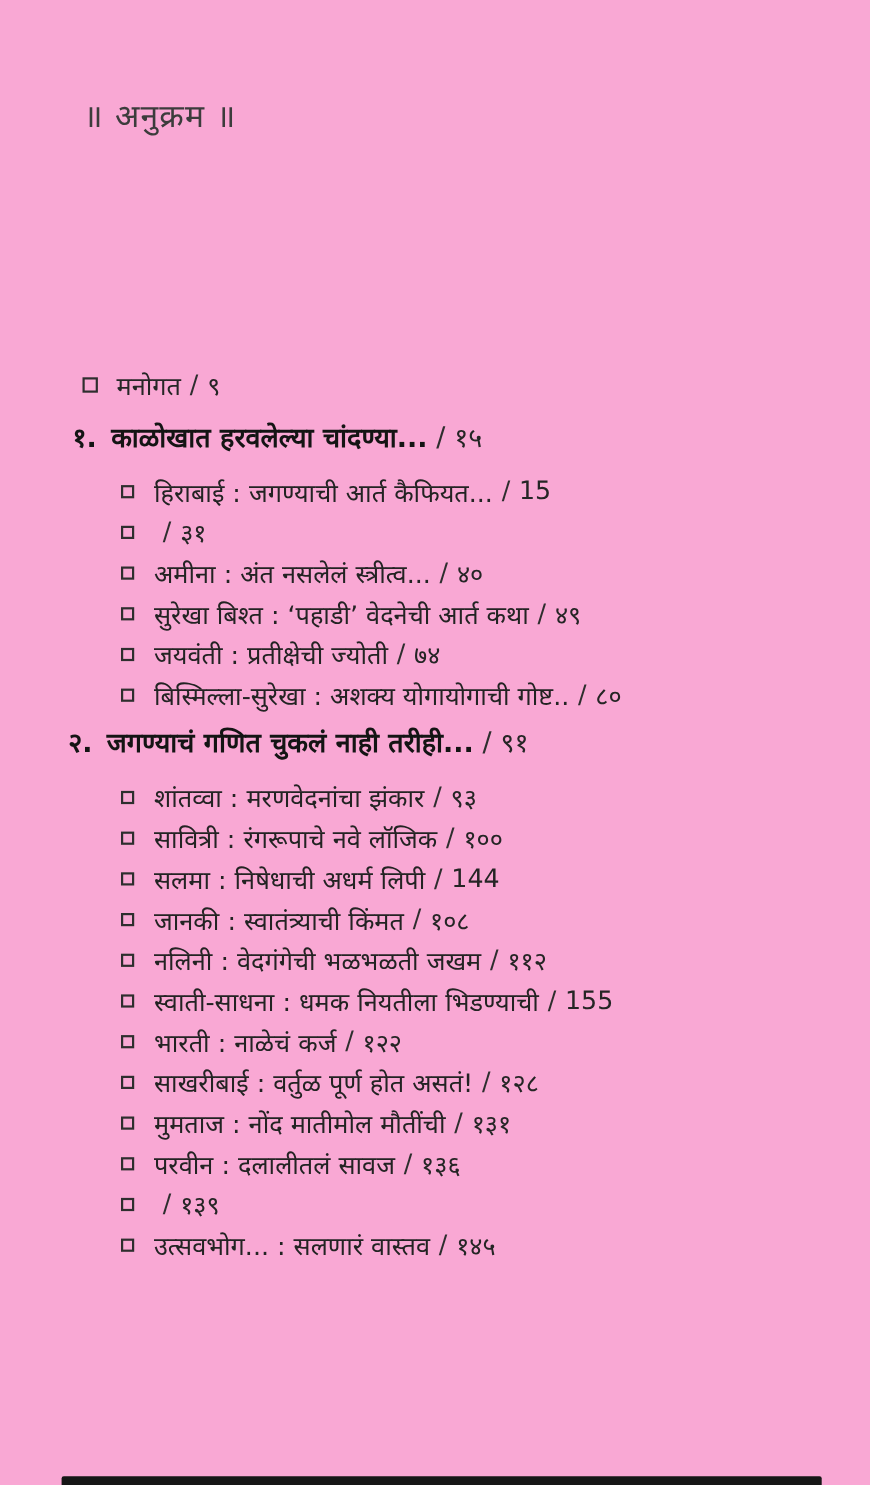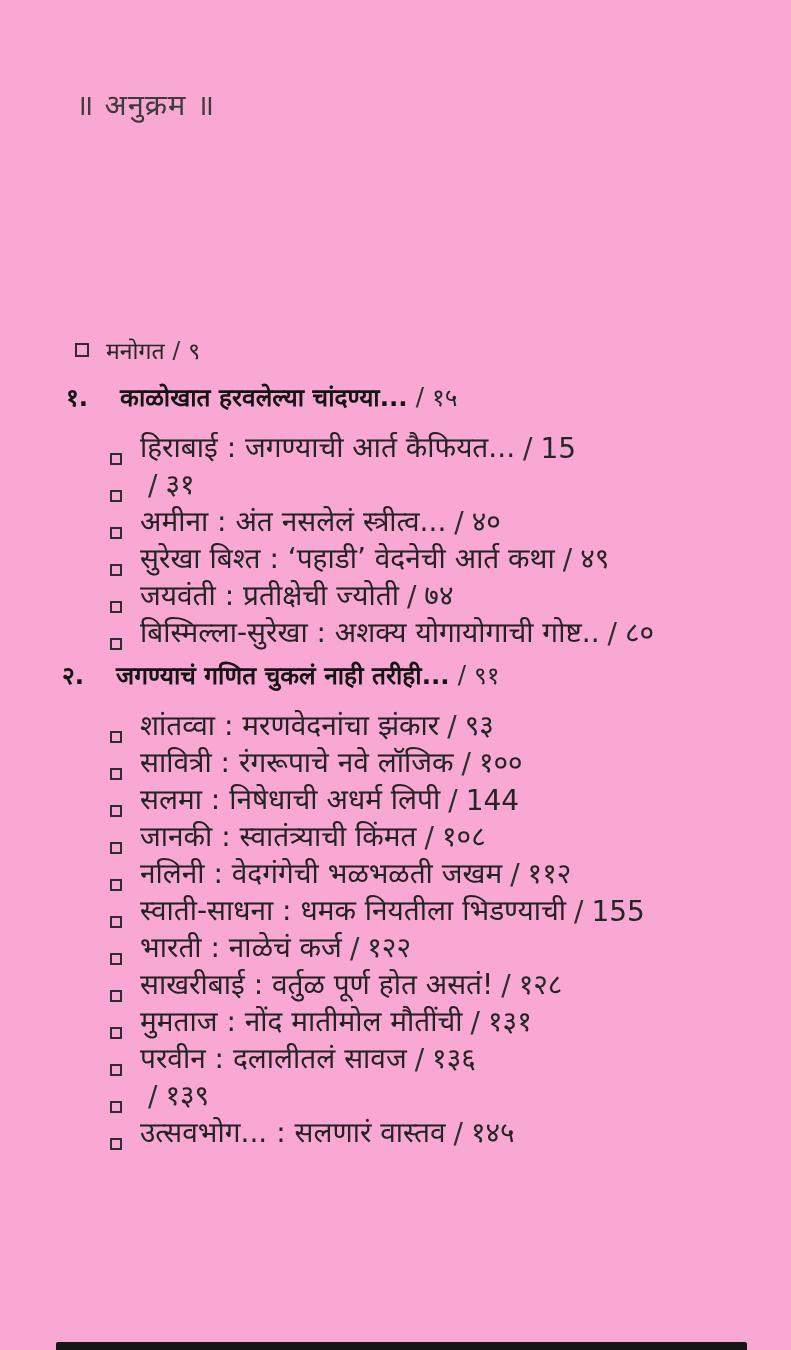--- a/index.html
+++ b/index.html
@@ -45,33 +45,31 @@
     position: absolute;
     font-size: 24.5px;
     color: #141414;
   }
   .section-heading .sec-num {
     font-weight: bold;
     margin-right: 13px;
   }
   .section-heading .sec-title {
     font-weight: bold;
-    margin-left: 19px;
   }
   .sep { margin: 0 8px; color: #2e2e2e; font-weight: normal; }
   .pageno { color: #252525; font-weight: normal; }
   .item-list {
     position: absolute;
     left: 110px;
   }
   .item-row {
     height: 37px;
-    font-size: 28px;
+    font-size: 23px;
     color: #232323;
-    align-items: flex-end;
   }
   #s1-heading { left: 66px; top: 380px; }
   #s1-items   { top: 428px; }
   #s2-heading { left: 62px; top: 658px; }
   #s2-items   { top: 706px; }
   .scan-edge {
     position: absolute;
     left: 56px;
     right: 44px;
     bottom: 0;

